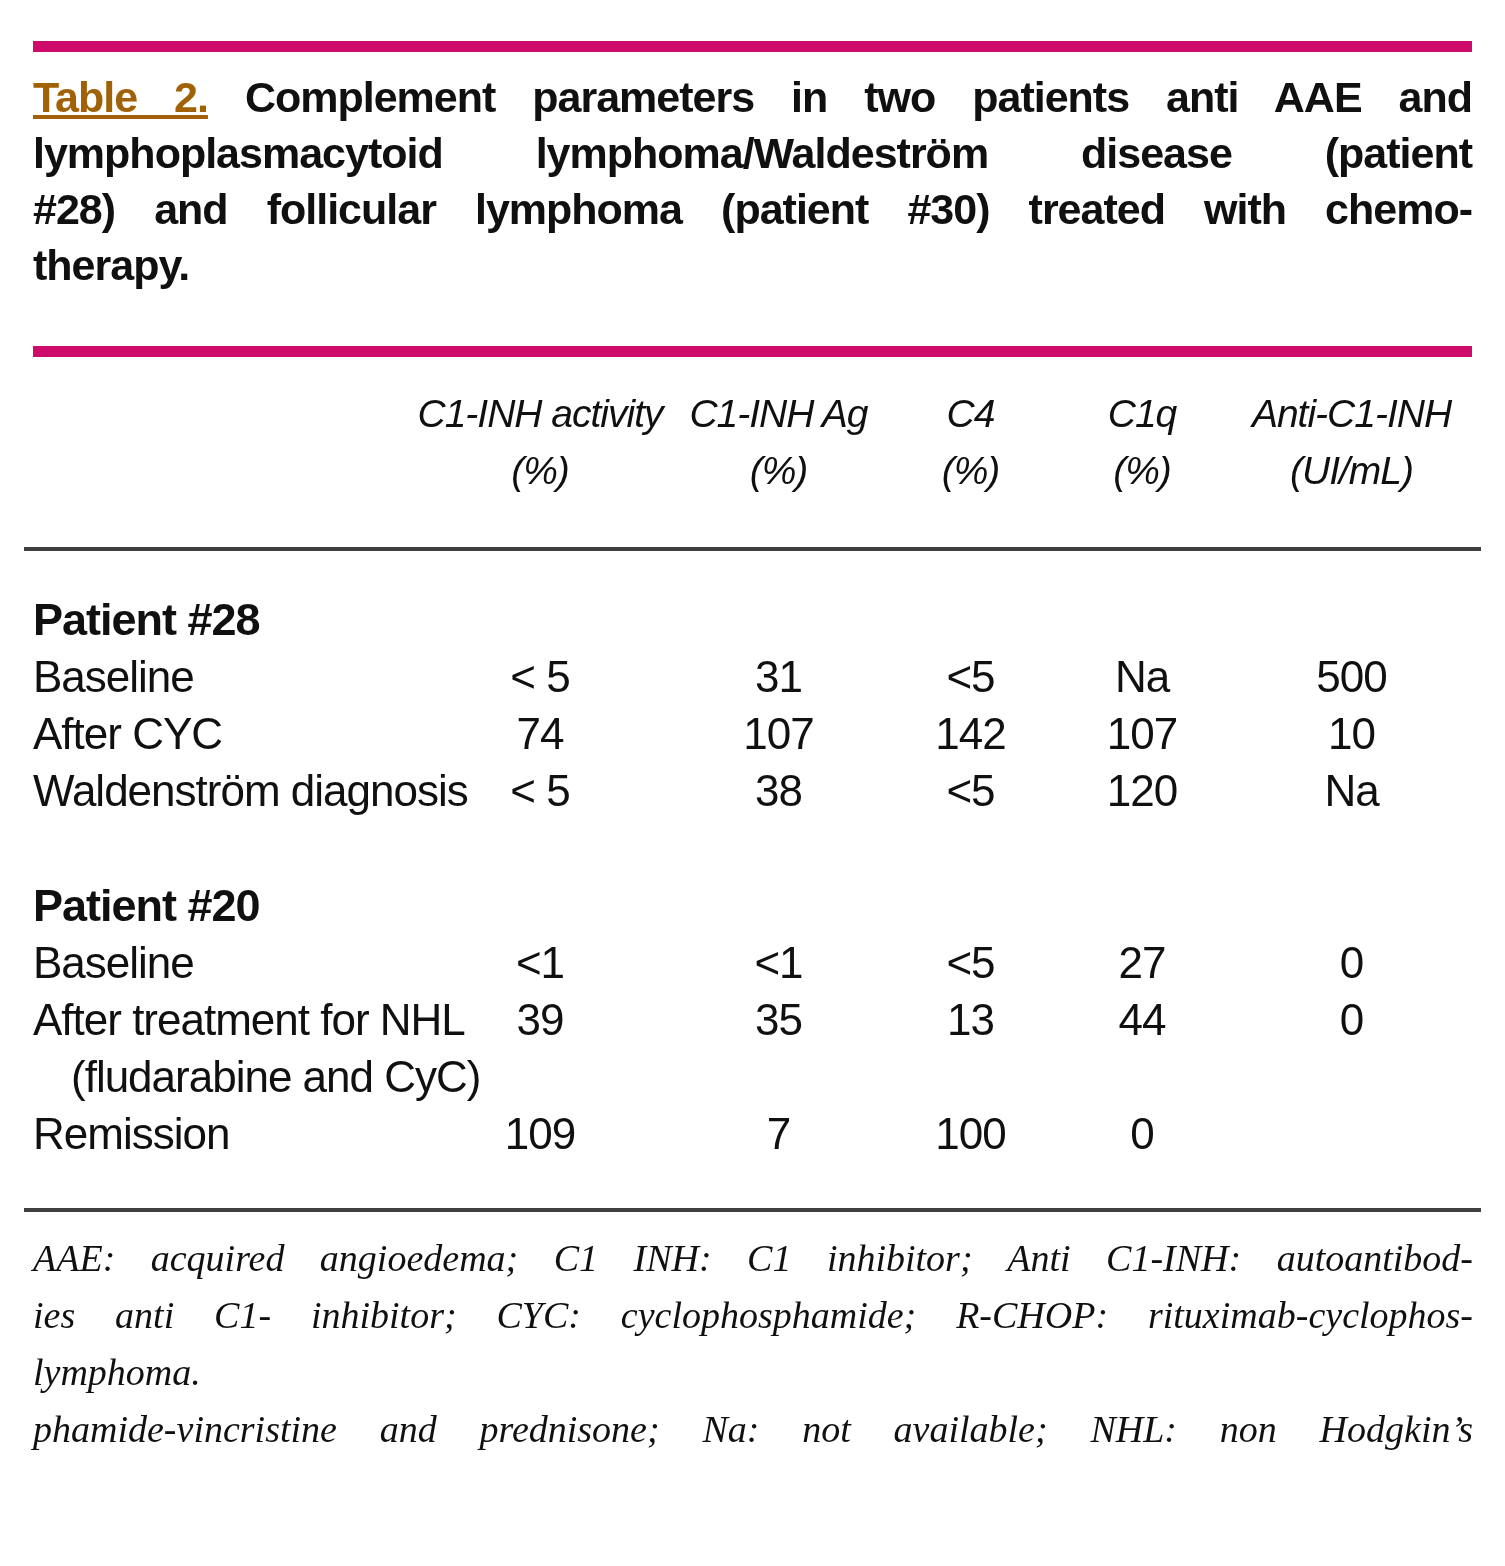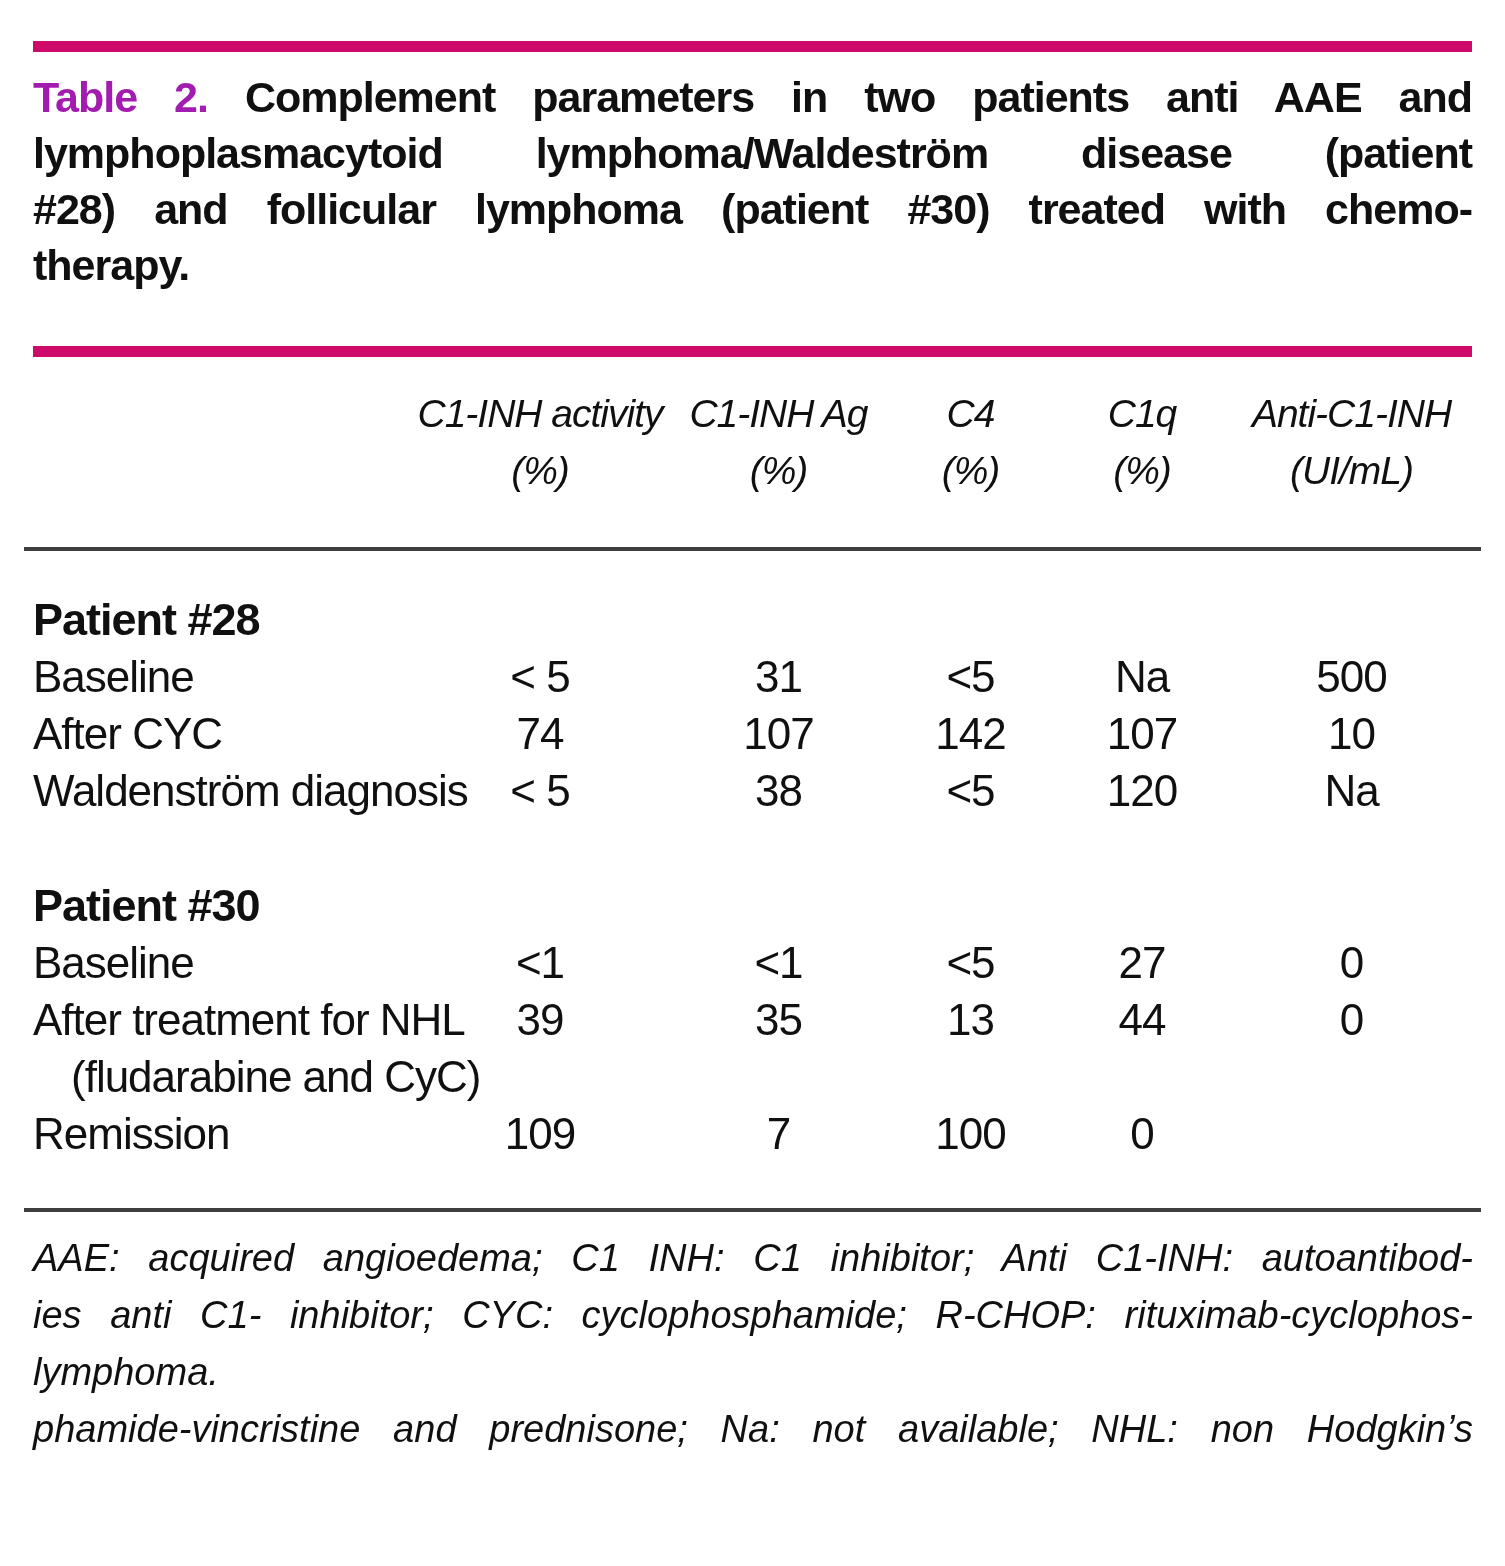--- a/index.html
+++ b/index.html
@@ -20,21 +20,21 @@
 
   .title{
     margin:17px 33px 0 33px;
     font-weight:bold;
     font-size:43px;line-height:56px;
     letter-spacing:-1px;
     color:#101010;
   }
   .title .tline{text-align:justify;text-align-last:justify;}
   .title .tline.last{text-align:justify;text-align-last:left;}
-  .accent{color:#a21caf;}
+  .accent{color:#a16207;text-decoration:underline;}
 
   .grid{
     display:grid;
     grid-template-columns:377px 260px 217px 167px 176px 243px;
     margin:0 32px 0 33px;
   }
   .thead{
     margin-top:28px;
     font-style:italic;
     font-size:39px;line-height:57px;
@@ -49,21 +49,21 @@
   .sec-heading{
     font-weight:bold;font-size:45px;line-height:57px;
     margin:0 32px 0 33px;
   }
   .tlabel{text-align:left;white-space:nowrap;}
   .tlabel .cont{padding-left:38px;text-align:right;}
   .tcell{text-align:center;align-self:start;white-space:nowrap;}
 
   .footnote{
     margin:18px 32px 0 33px;
-    font-family:Liberation Sans, sans-serif;
+    font-family:Liberation Serif, serif;
     font-style:italic;
     font-size:38px;line-height:57px;
     color:#101010;
   }
   .footnote .fline{text-align:justify;text-align-last:justify;}
   .footnote .fline.last{text-align:justify;text-align-last:left;}
 </style>
 </head>
 <body>
 
@@ -134,21 +134,21 @@
         <div class="tcell">&lt; 5</div>
         <div class="tcell">38</div>
         <div class="tcell">&lt;5</div>
         <div class="tcell">120</div>
         <div class="tcell">Na</div>
       </div>
 
     </div>
 
     <div class="section-30">
-      <div class="sec-heading">Patient #30</div>
+      <div class="sec-heading">Patient #20</div>
 
       <div class="grid">
         <div class="tlabel">Baseline</div>
         <div class="tcell">&lt;1</div>
         <div class="tcell">&lt;1</div>
         <div class="tcell">&lt;5</div>
         <div class="tcell">27</div>
         <div class="tcell">0</div>
       </div>
 

